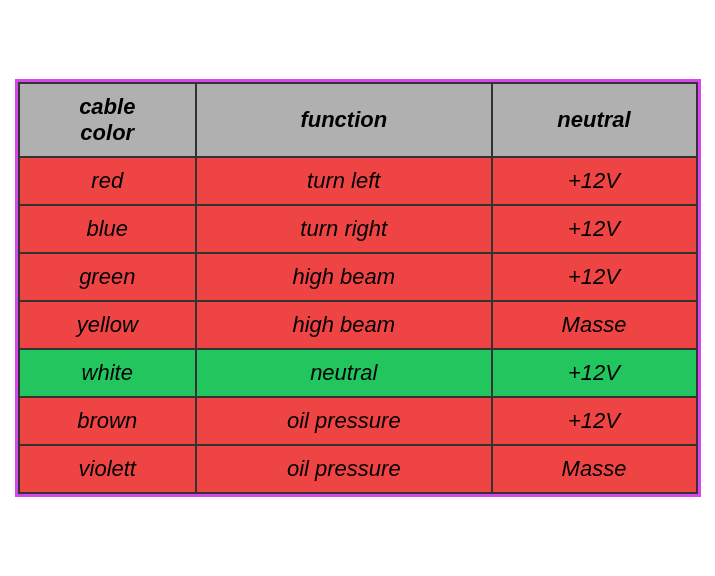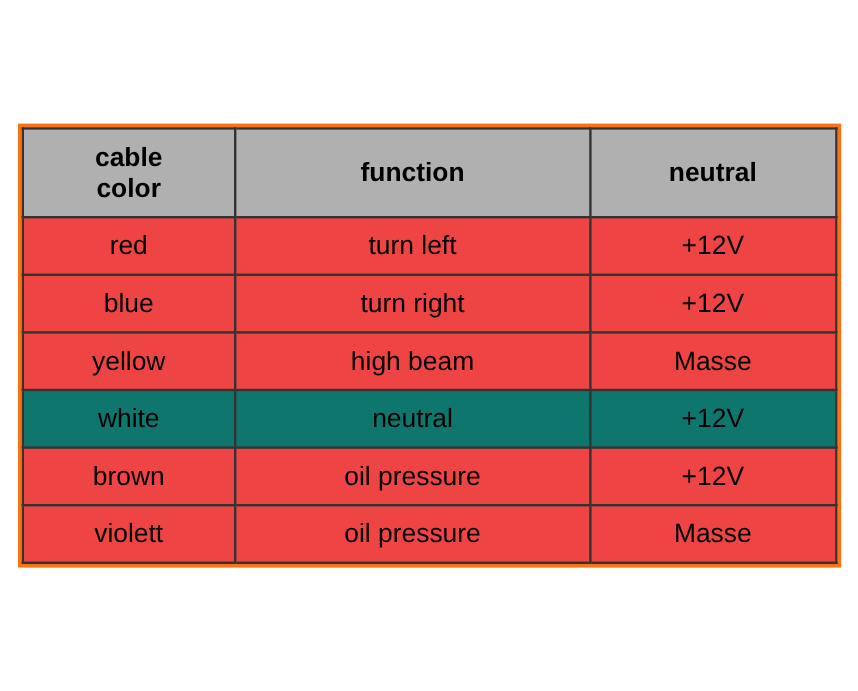--- a/index.html
+++ b/index.html
@@ -12,21 +12,22 @@
       background: #ffffff;
       display: flex;
       justify-content: center;
       align-items: center;
       min-height: 576px;
       width: 715px;
       font-family: Arial, sans-serif;
     }
 
     .table-container {
-      border: 3px solid #f97316;
+      border: 3px solid #d946ef;
+      font-style: italic;
     }
 
     table {
       border-collapse: collapse;
       width: 680px;
     }
 
     th, td {
       border: 2px solid #333;
       text-align: center;
@@ -37,21 +38,21 @@
     thead th {
       background-color: #b0b0b0;
       font-weight: bold;
     }
 
     tbody tr {
       background-color: #ef4444;
     }
 
     tbody tr.highlighted {
-      background-color: #0f766e;
+      background-color: #22c55e;
     }
 
     tbody td {
       font-weight: normal;
     }
   </style>
 </head>
 <body>
 
 <div class="table-container">
@@ -68,20 +69,25 @@
           <td>red</td>
           <td>turn left</td>
           <td>+12V</td>
         </tr>
         <tr>
           <td>blue</td>
           <td>turn right</td>
           <td>+12V</td>
         </tr>
         <tr>
+          <td>green</td>
+          <td>high beam</td>
+          <td>+12V</td>
+        </tr>
+        <tr>
           <td>yellow</td>
           <td>high beam</td>
           <td>Masse</td>
         </tr>
         <tr class="highlighted">
           <td>white</td>
           <td>neutral</td>
           <td>+12V</td>
         </tr>
         <tr>

